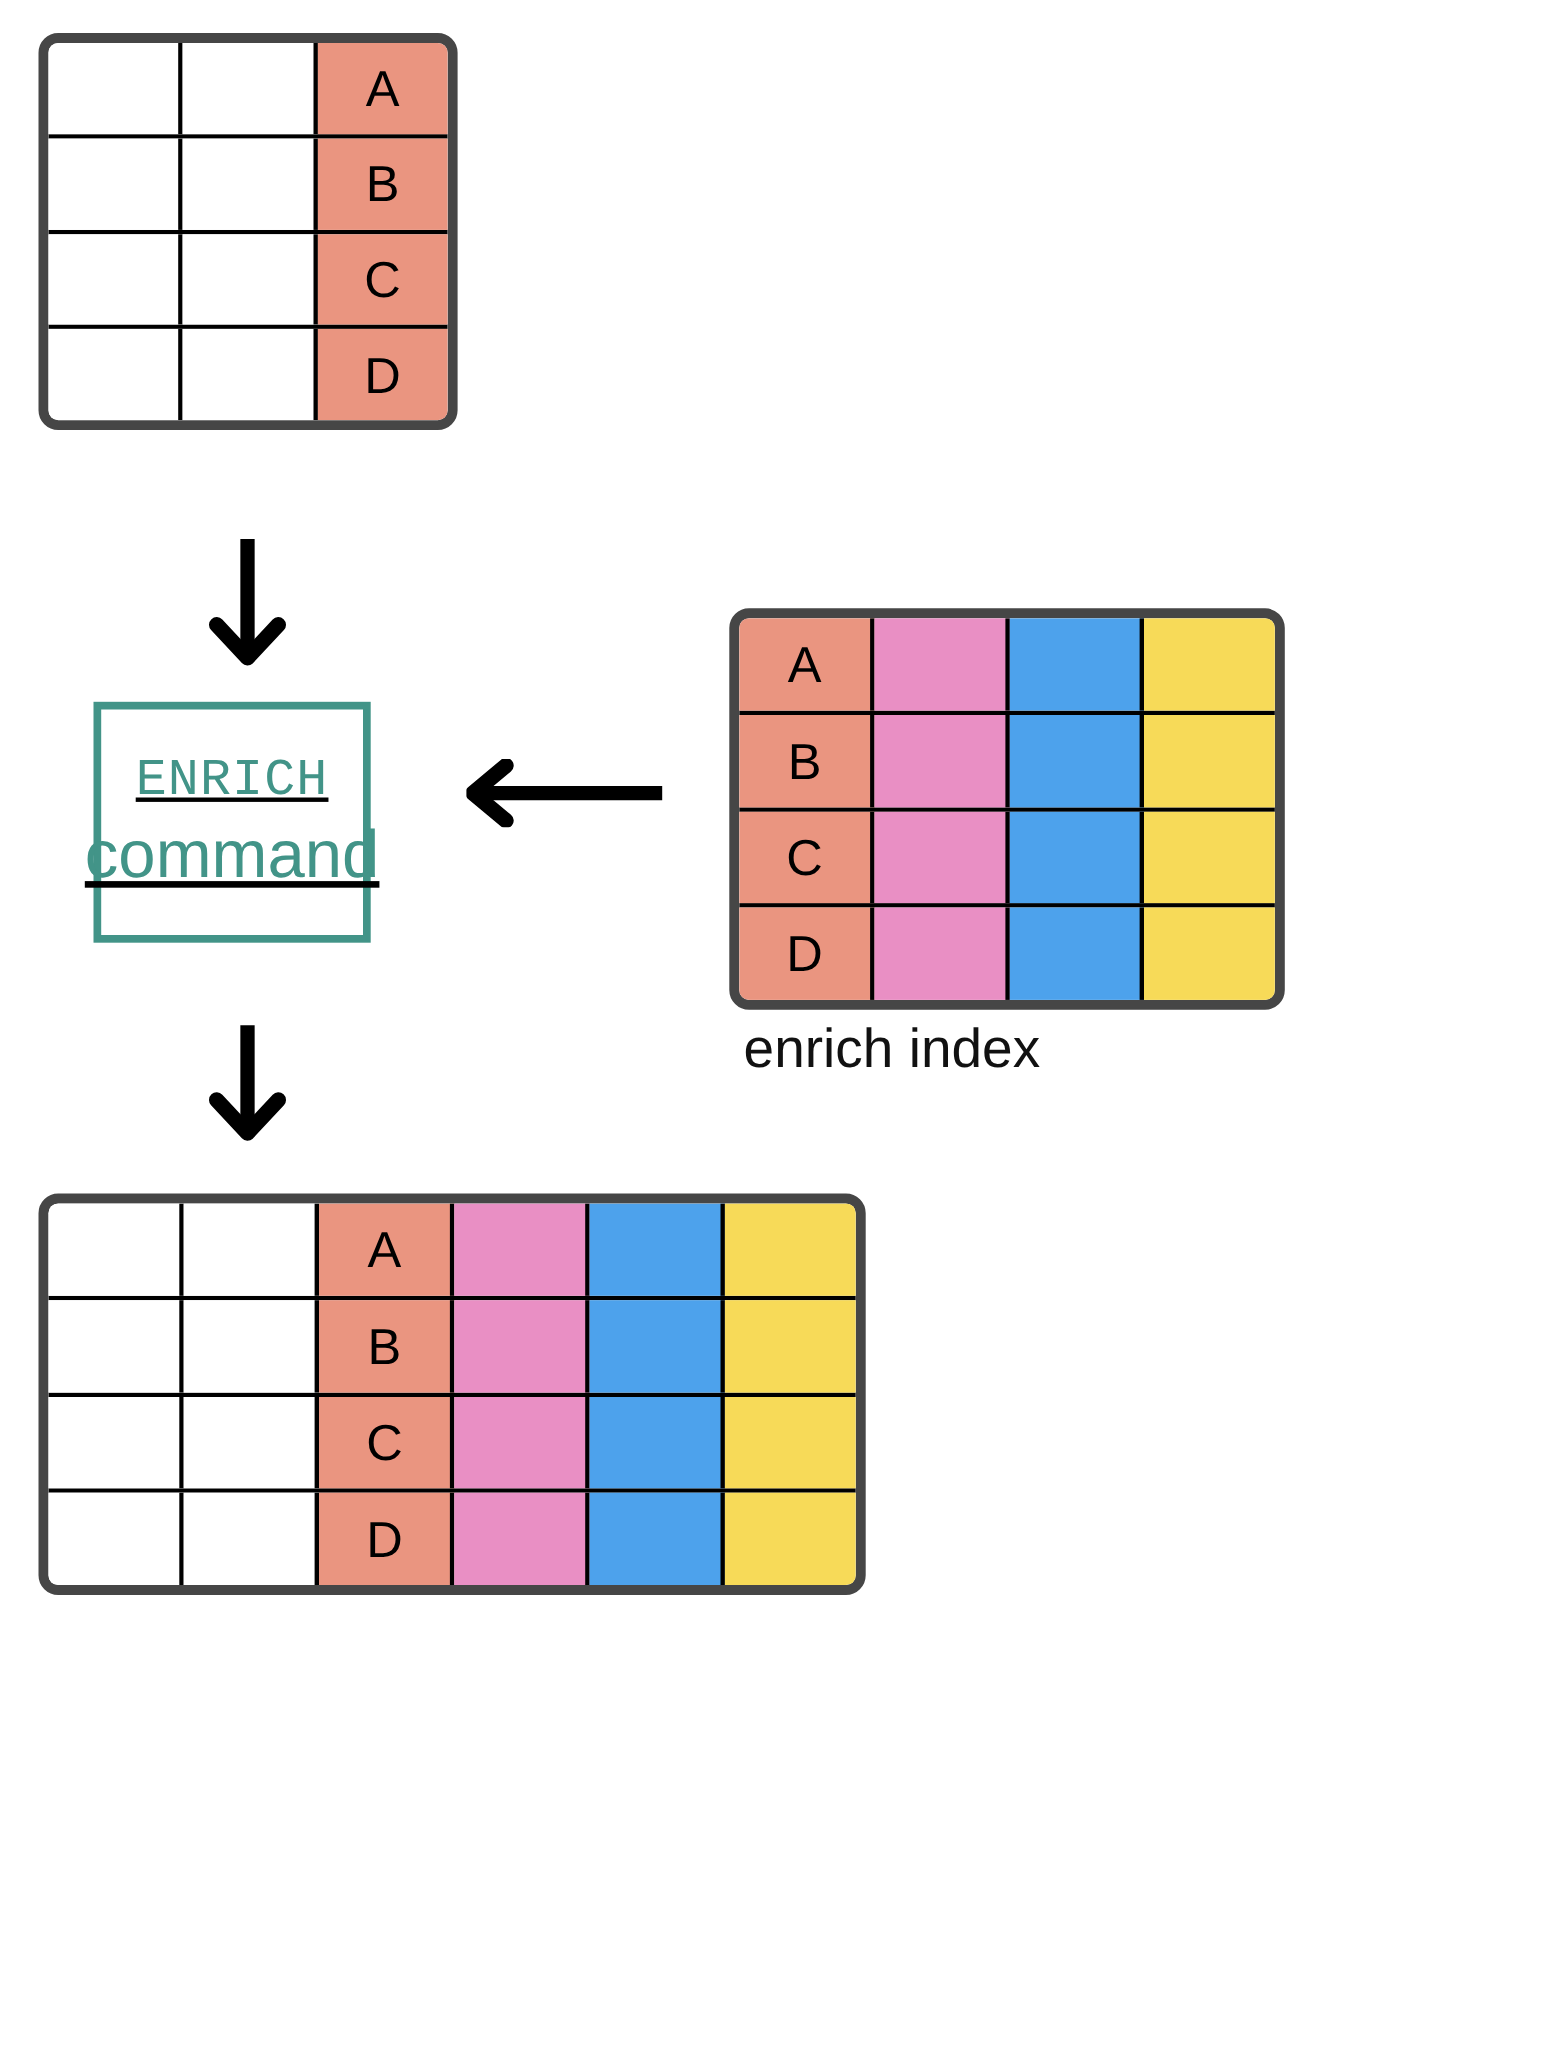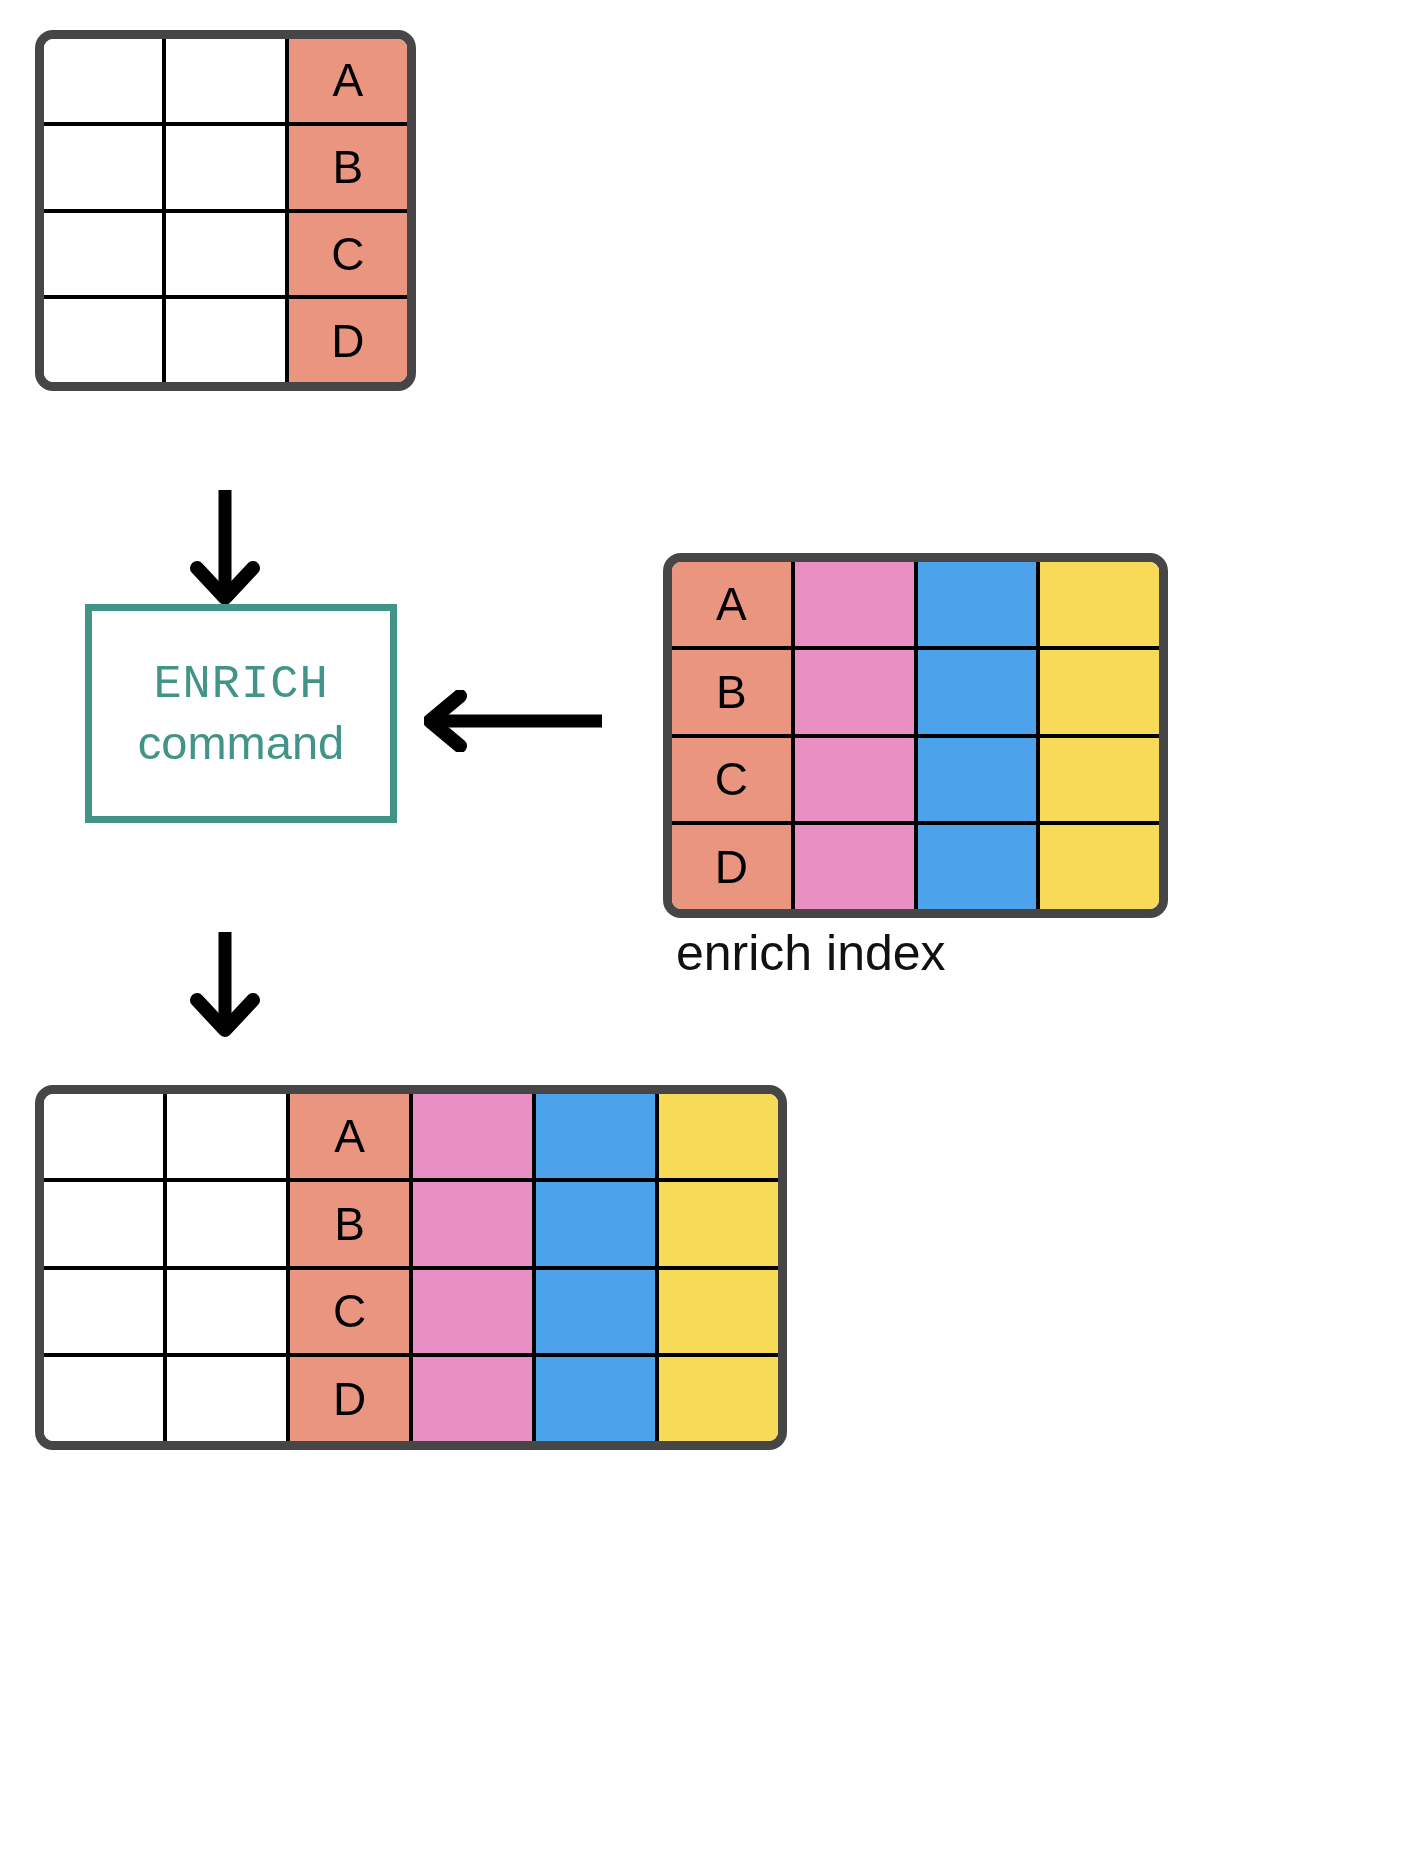--- a/index.html
+++ b/index.html
@@ -75,21 +75,21 @@
   }
   .cmd-line-mono {
     font-family: "Liberation Mono", monospace;
     font-size: 47px;
     color: #429488;
     line-height: 1.22;
     letter-spacing: 1px;
   }
   .cmd-line-sans {
     font-family: "Liberation Sans", sans-serif;
-    font-size: 47px;
+    font-size: 61px;
     color: #429488;
     line-height: 1.22;
   }
 
   
   .arrow {
     position: absolute;
   }
 </style>
 </head>
@@ -123,21 +123,21 @@
       <div class="t-cell" style="flex:1 1 0; background:#EA9580;">D</div>
     </div>
   </div>
 
 
   <svg class="arrow" style="left:190px; top:488px;" width="70" height="118" viewBox="0 0 70 118">
     <line x1="35" y1="2" x2="35" y2="106" stroke="#000000" stroke-width="13" stroke-linecap="butt"></line>
     <path d="M 7 80 L 35 110 L 63 80" fill="none" stroke="#000000" stroke-width="14" stroke-linecap="round" stroke-linejoin="round"></path>
   </svg>
 
-  <div class="cmd-box" style="left:85px; top:604px; width:312px; height:219px;">
+  <div class="cmd-box" style="left:85px; top:638px; width:252px; height:219px;text-decoration:underline;">
     <div class="cmd-line-mono">ENRICH</div>
     <div class="cmd-line-sans">command</div>
   </div>
 
   <svg class="arrow" style="left:424px; top:690px;" width="185" height="62" viewBox="0 0 185 62">
     <line x1="178" y1="31" x2="10" y2="31" stroke="#000000" stroke-width="13" stroke-linecap="butt"></line>
     <path d="M 36 6 L 6 31 L 36 56" fill="none" stroke="#000000" stroke-width="14" stroke-linecap="round" stroke-linejoin="round"></path>
   </svg>
 
   <div class="table-card" id="enrich-index" style="left:663px; top:553px; width:505px; height:365px;">

